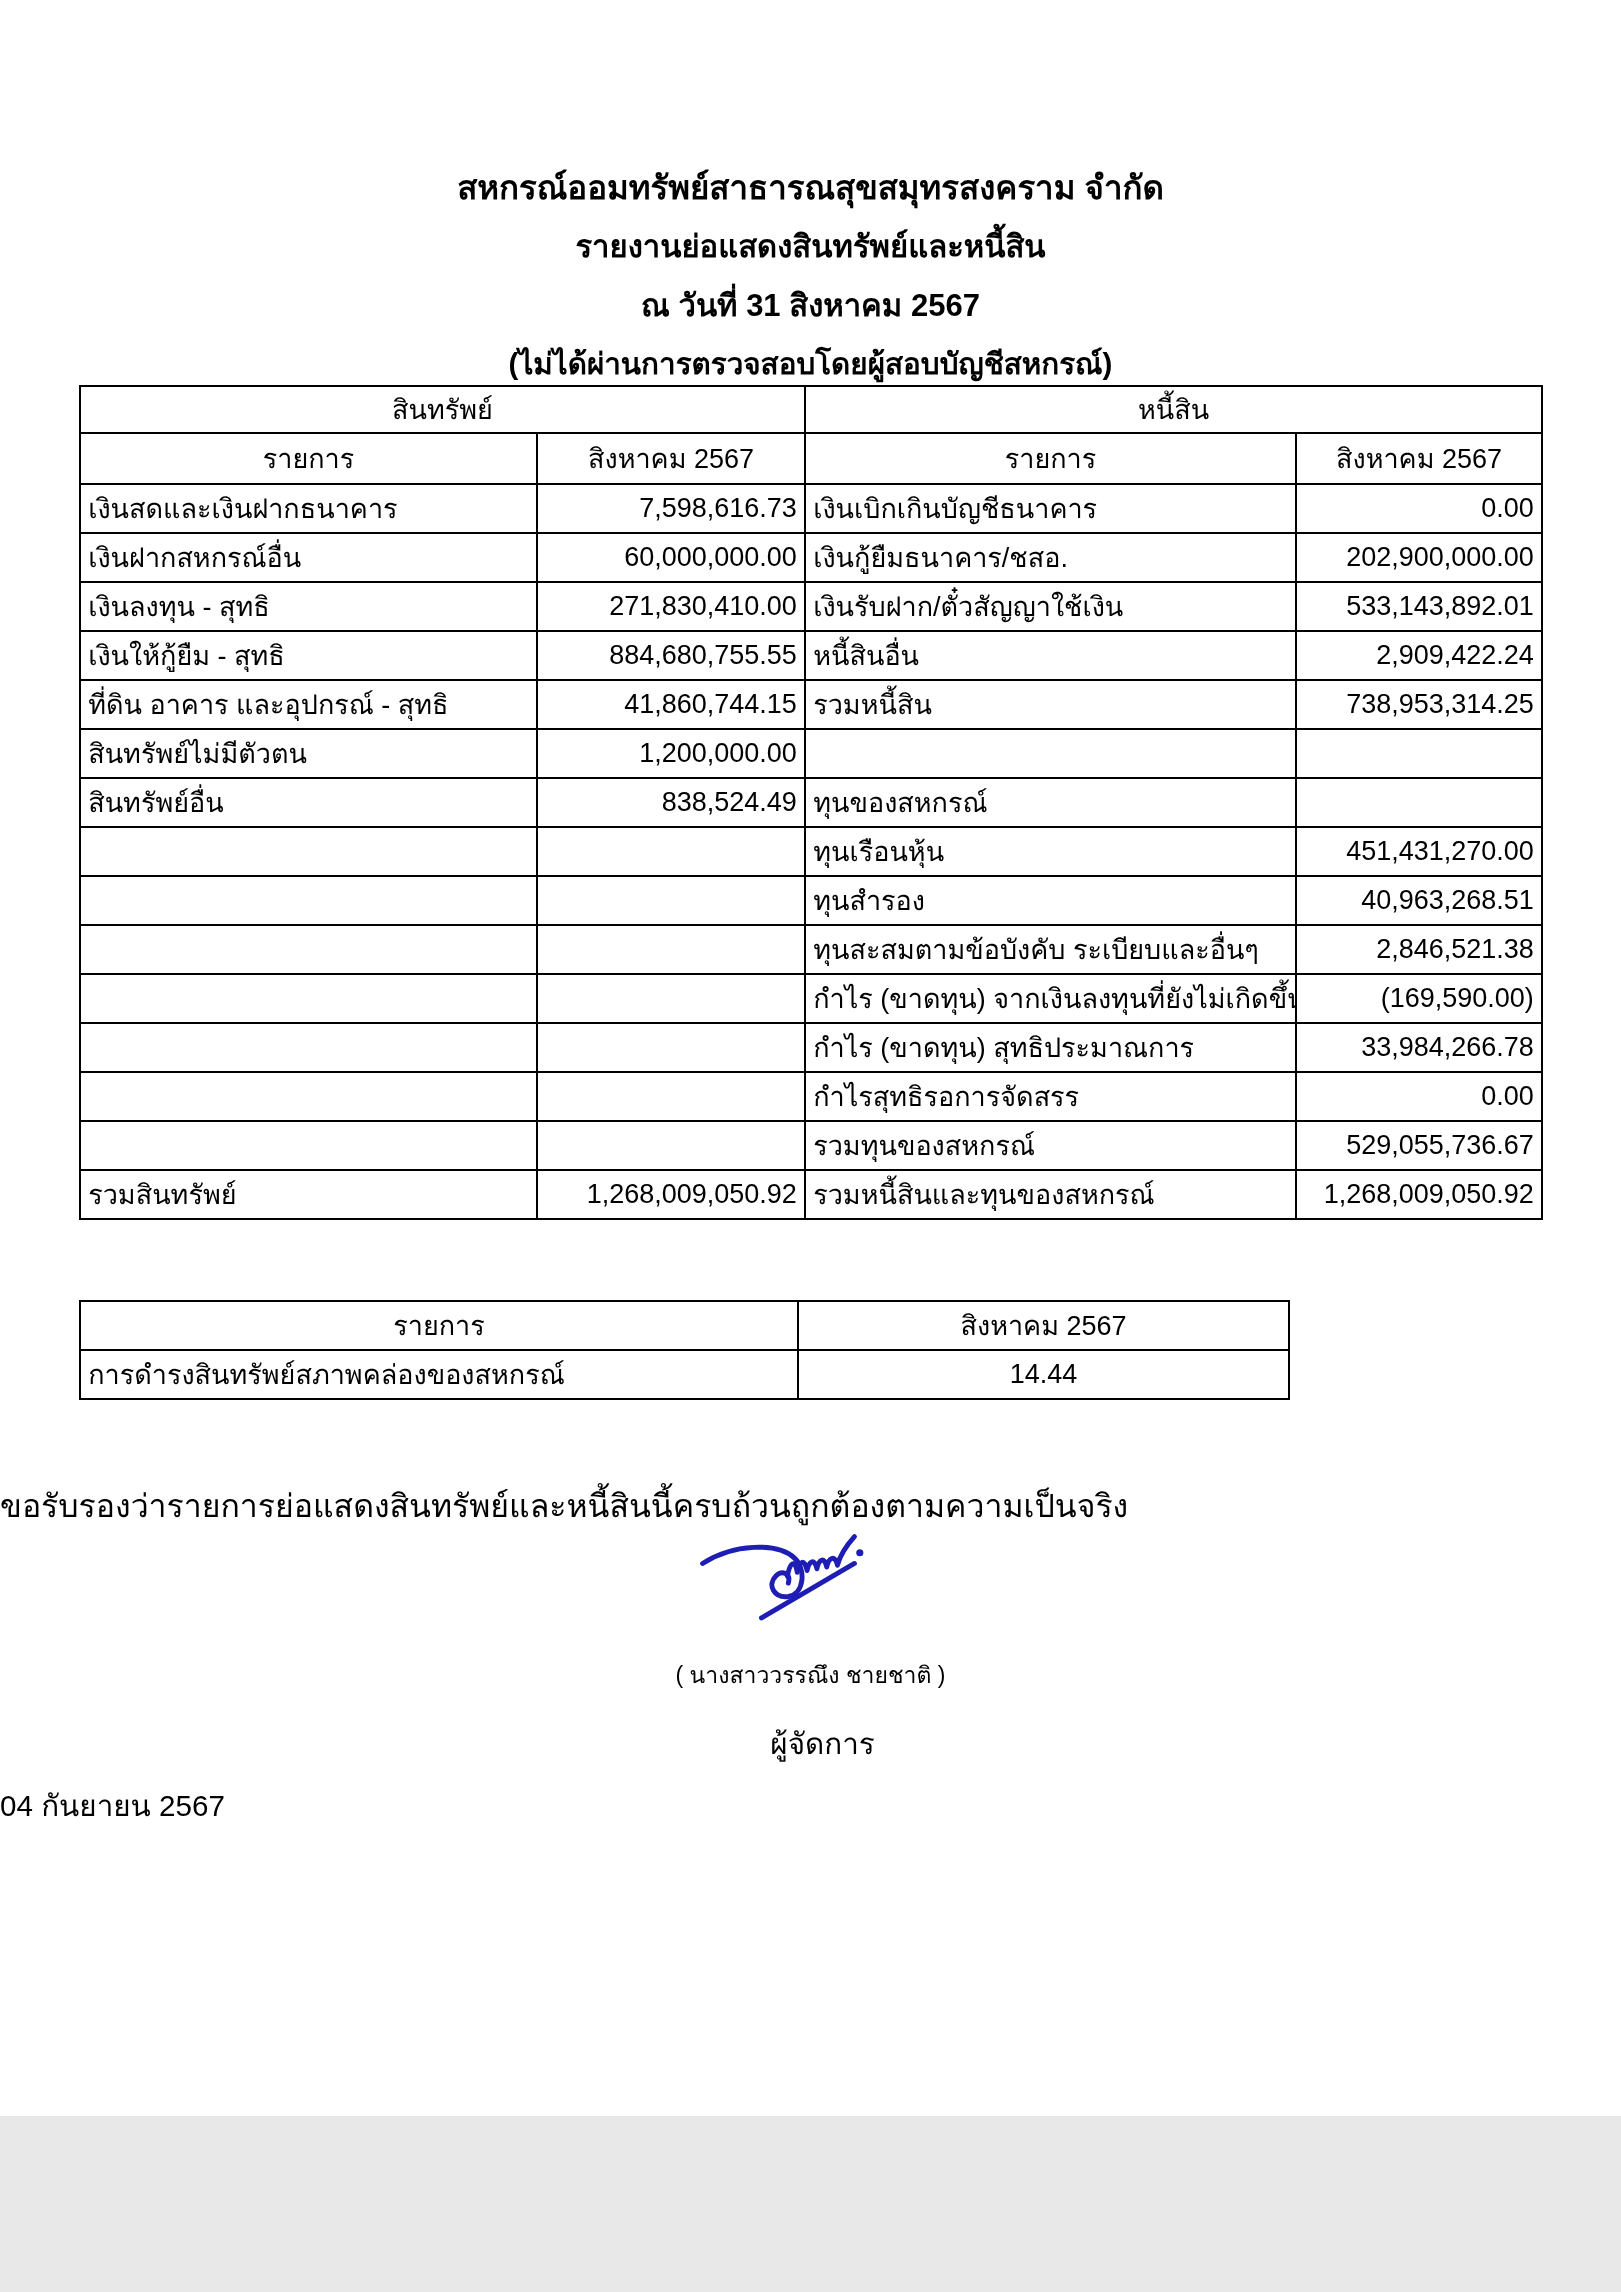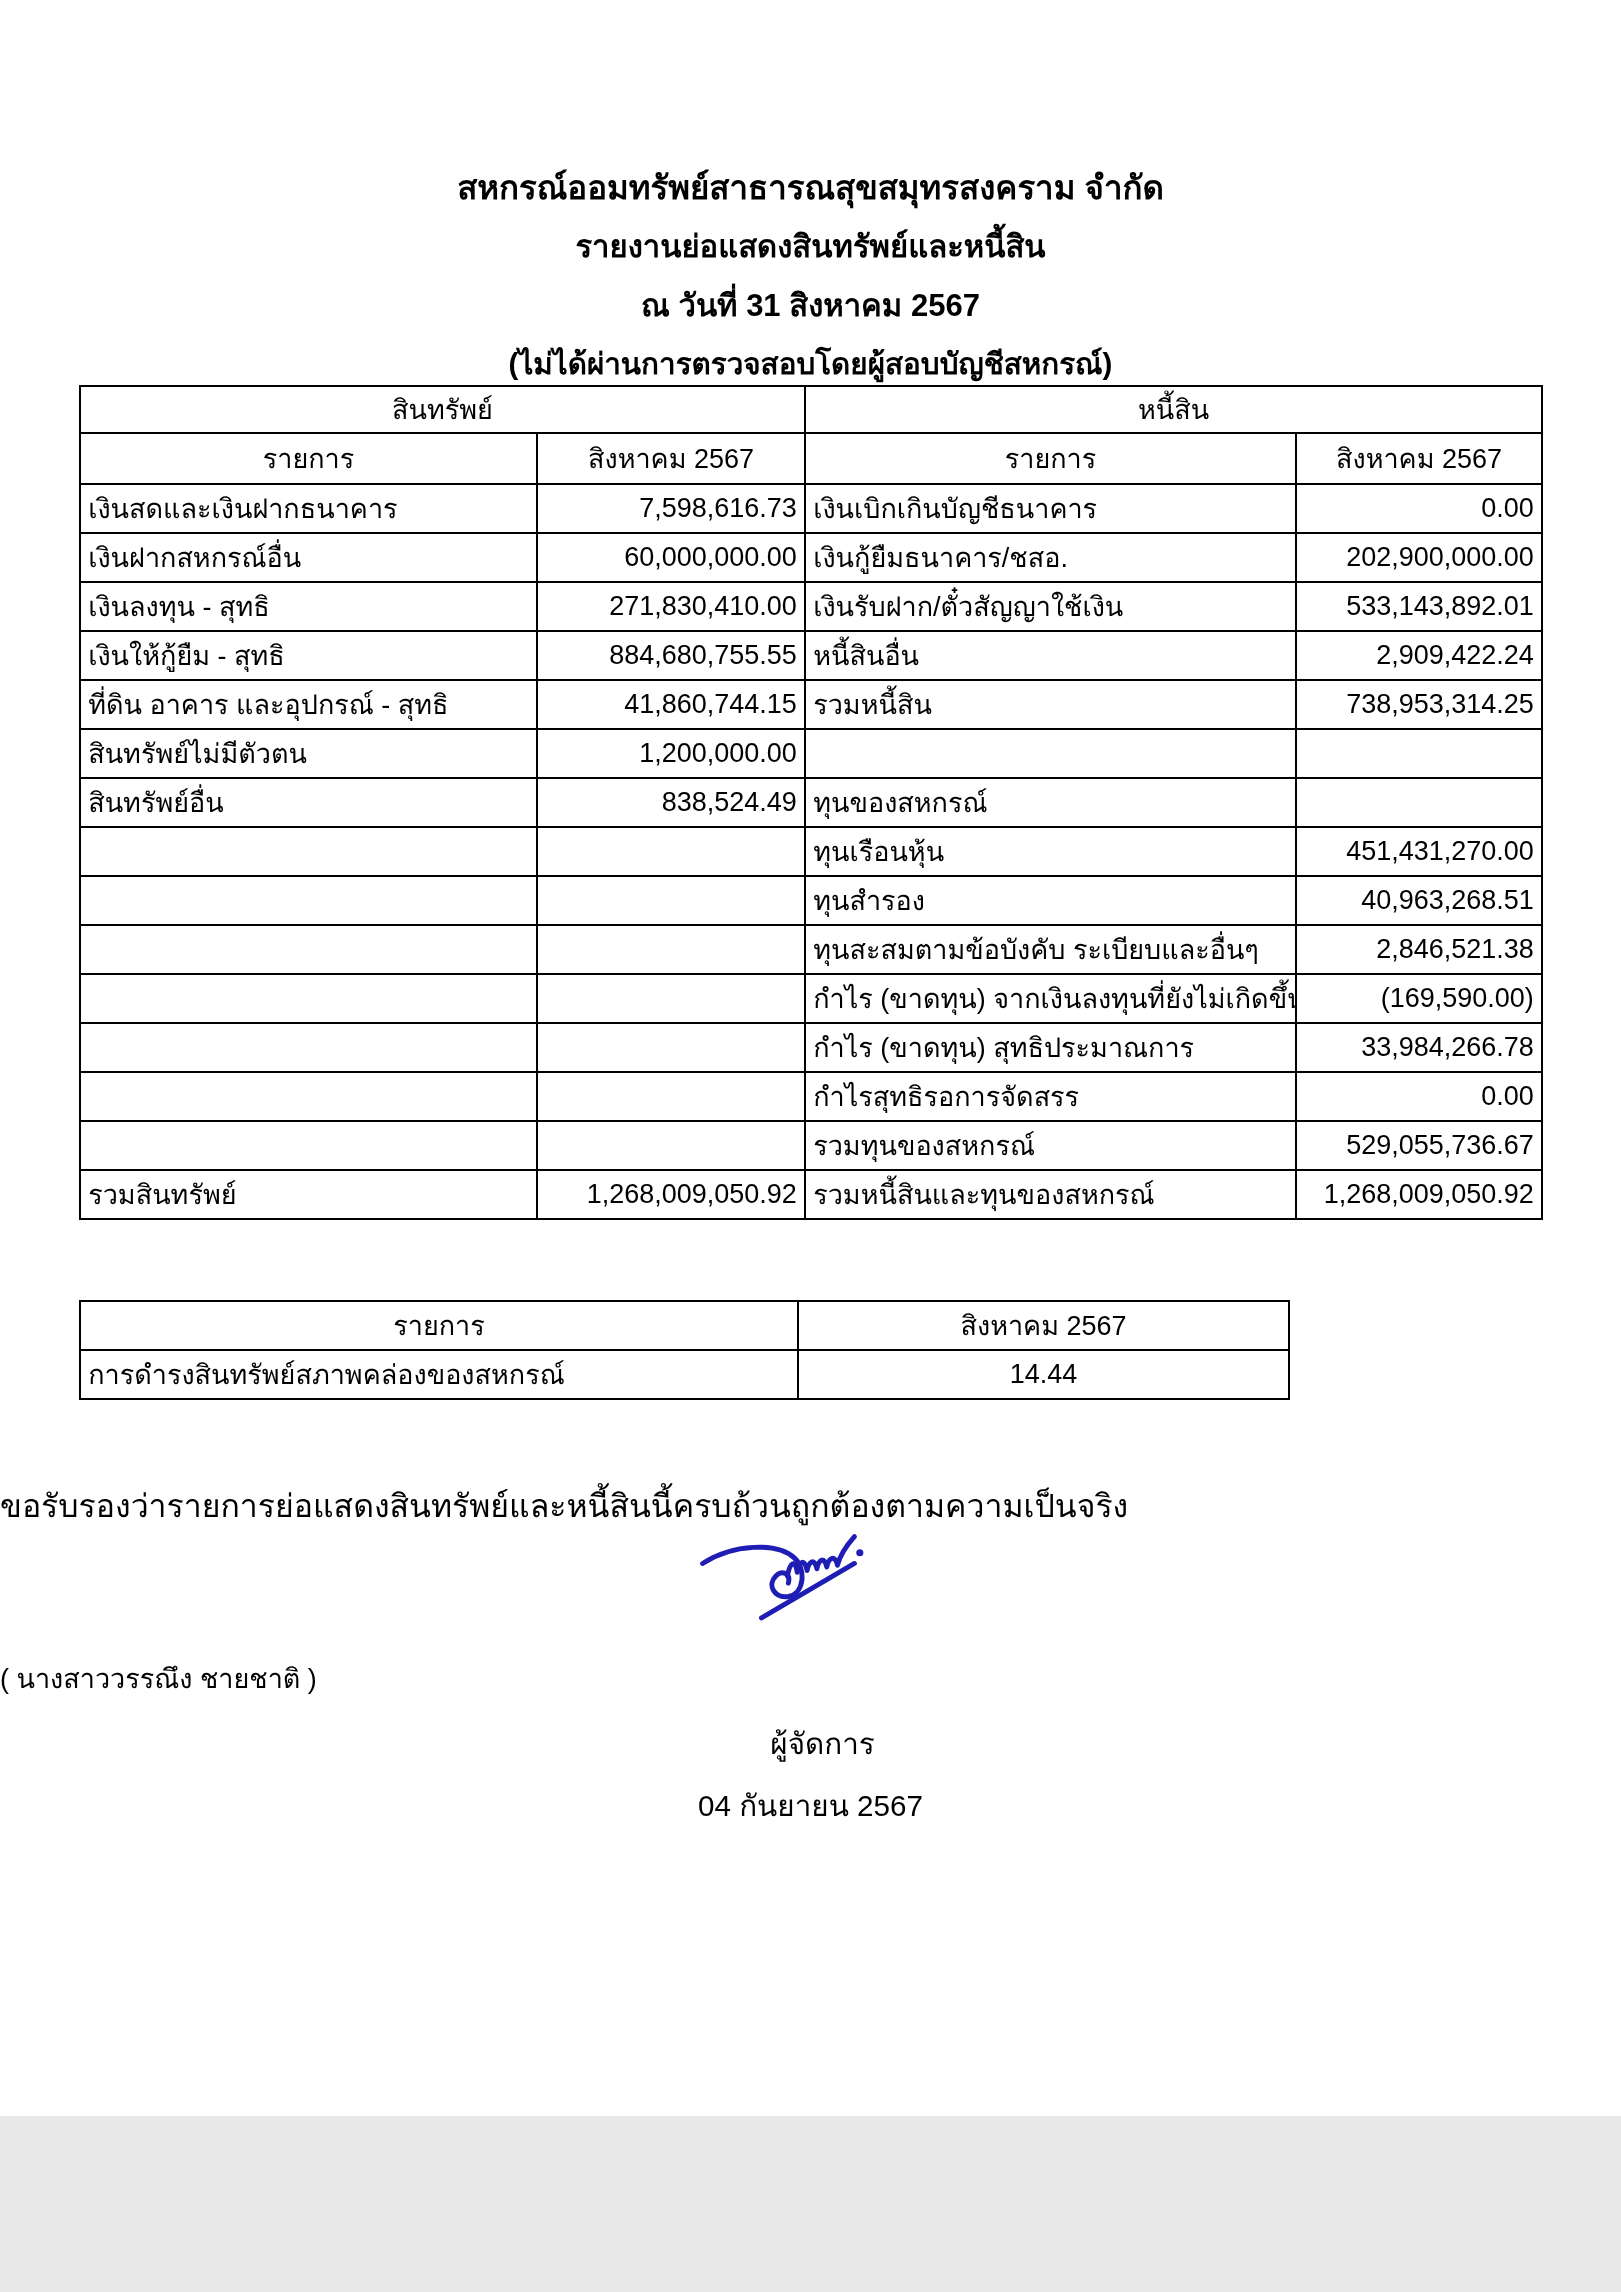--- a/index.html
+++ b/index.html
@@ -33,23 +33,23 @@
   .b{font-weight:normal;}
 
   .liquidity-table{position:absolute;top:1300px;left:79px;width:1209px;}
   .liquidity-table .hrow td{height:47px;text-align:center;}
   .liquidity-table .drow td{height:47px;}
   .cell-center{text-align:center;}
 
   
   .cert-line{position:absolute;top:1480px;left:0;width:100%;text-align:left;font-size:32px;}
   .signature-wrap{position:absolute;top:1517px;left:690px;width:219px;height:109px;}
-  .signer-name{position:absolute;top:1657px;left:0;width:100%;text-align:left;font-size:27px;}
+  .signer-name{position:absolute;top:1657px;left:0;width:100%;text-align:center;font-size:23px;}
   .signer-title{position:absolute;top:1720px;left:12px;width:100%;text-align:center;font-size:29.6px;}
-  .signed-date{position:absolute;top:1782px;left:0;width:100%;text-align:center;font-size:29.6px;}
+  .signed-date{position:absolute;top:1782px;left:0;width:100%;font-size:29.6px;}
 </style>
 </head>
 <body>
 
 <div class="page">
 
   <div class="title-block">
     <div class="title-line-1">สหกรณ์ออมทรัพย์สาธารณสุขสมุทรสงคราม จำกัด</div>
     <div class="title-line-2">รายงานย่อแสดงสินทรัพย์และหนี้สิน</div>
     <div class="title-line-3">ณ วันที่  31 สิงหาคม 2567</div>

